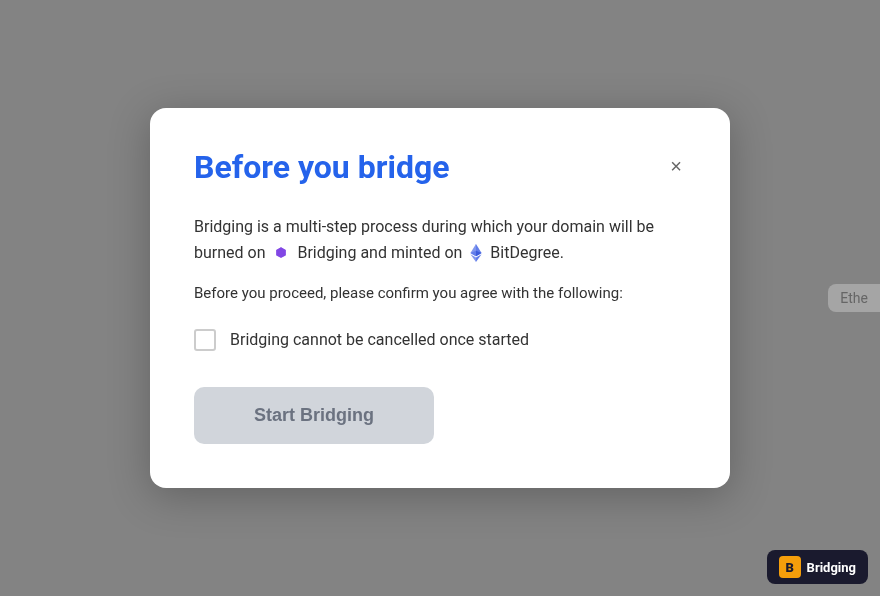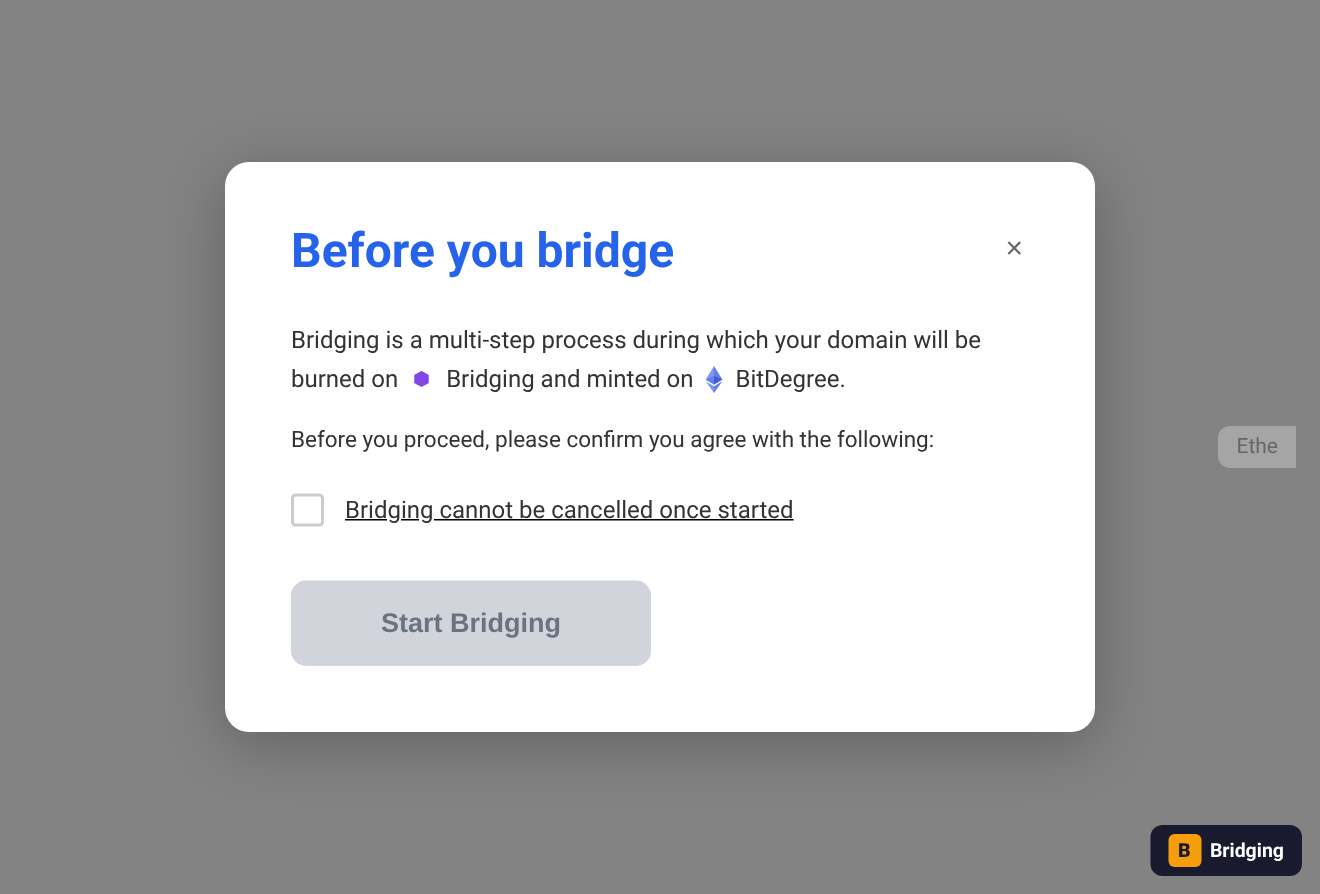--- a/index.html
+++ b/index.html
@@ -90,21 +90,20 @@
       color: #333;
       line-height: 1.6;
       margin-bottom: 24px;
     }
 
     .checkboxes {
       display: flex;
       flex-direction: column;
       gap: 20px;
       margin-bottom: 36px;
-      text-decoration: underline;
     }
 
     .checkbox-item {
       display: flex;
       align-items: center;
       gap: 14px;
       cursor: pointer;
     }
 
     .checkbox-item input[type="checkbox"] {
@@ -177,21 +176,21 @@
       display: flex;
       align-items: center;
       justify-content: center;
       font-size: 13px;
       font-weight: 900;
       color: #1a1a2e;
     }
 
     .ethereum-label {
       position: absolute;
-      right: 16px;
+      right: 0;
       top: 50%;
       transform: translateY(-50%);
       background: rgba(200,200,200,0.5);
       color: #666;
       padding: 6px 12px;
       font-size: 14px;
       border-radius: 8px 0 0 8px;
       z-index: 1;
     }
   </style>

